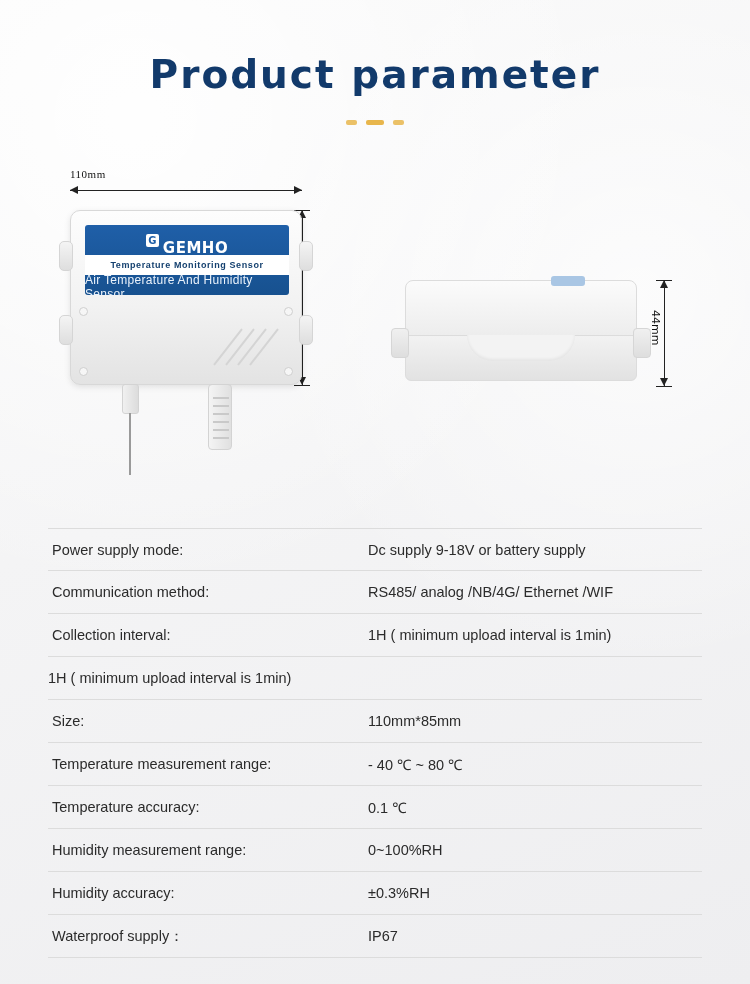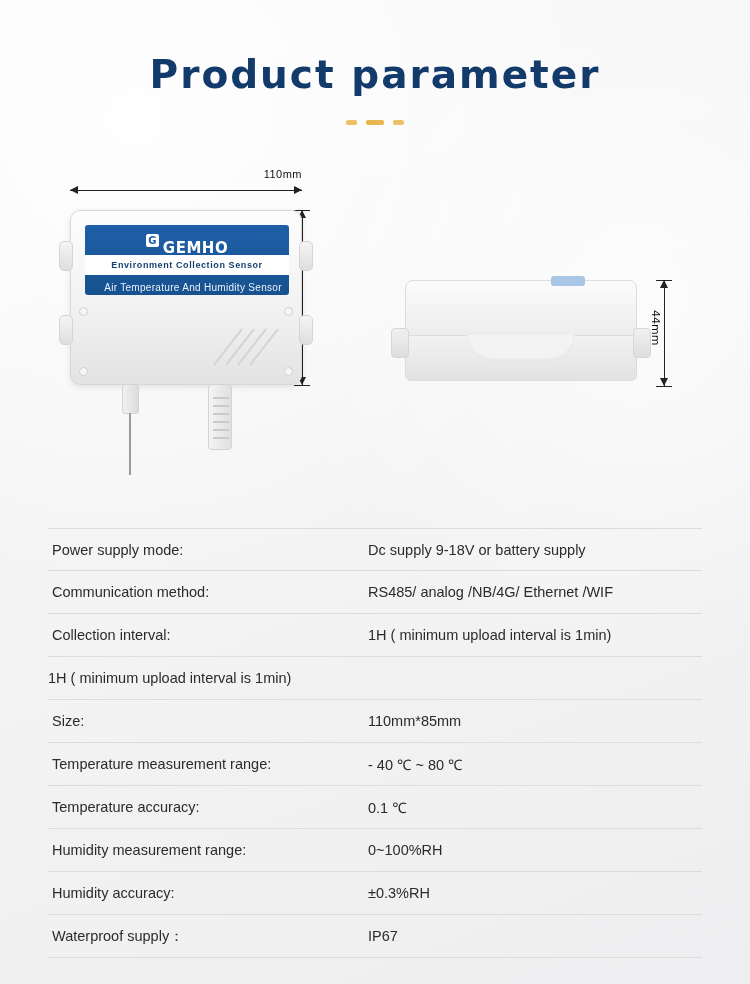--- a/index.html
+++ b/index.html
@@ -100,24 +100,23 @@
   .label-sub {
     height: 20px;
     background: #ffffff;
     color: #14406f;
     font-size: 9px; font-weight: bold;
     letter-spacing: .6px;
     display: flex; align-items: center; justify-content: center;
   }
   .label-sub2 {
     height: 24px;
-    color: #eaf2fb; font-size: 10px;
+    color: #eaf2fb; font-size: 12px;
     display: flex; align-items: center; justify-content: center;
     letter-spacing: .3px;
-    margin-left: 12px;
   }
   .vent {
     position: absolute;
     right: 18px; bottom: 16px;
     width: 62px; height: 40px;
   }
   .vent i {
     position: absolute;
     width: 2px; height: 46px;
     background: #d4d4d4;
@@ -195,23 +194,23 @@
   .dimline-h::before, .dimline-h::after {
     content: ""; position: absolute; top: -4px;
     border-top: 4px solid transparent;
     border-bottom: 4px solid transparent;
   }
   .dimline-h::before { left: 0; border-right: 8px solid #222; }
   .dimline-h::after  { right: 0; border-left: 8px solid #222; }
   .dim-h-label {
     position: absolute;
     left: 70px; top: 8px; width: 232px;
-    text-align: right;
+    text-align: left;
     font-size: 11px; color: #111; letter-spacing: .5px;
-    font-family: Liberation Sans, sans-serif;
+    font-family: Liberation Serif, serif;
   }
   .dimline-v {
     position: absolute;
     left: 302px; top: 50px;
     width: 1px; height: 175px;
     background: #222;
   }
   .dimline-v::before, .dimline-v::after {
     content: ""; position: absolute; left: -4px;
     border-left: 4px solid transparent;
@@ -361,21 +360,21 @@
         <div class="screw s1"></div>
         <div class="screw s2"></div>
         <div class="screw s3"></div>
         <div class="screw s4"></div>
 
         <div class="dev-label">
           <div class="brand-row">
             <span class="brand-mark">G</span>
             <span class="brand-name">GEMHO</span>
           </div>
-          <div class="label-sub">Environment  Collection  Sensor</div>
+          <div class="label-sub">Temperature  Monitoring  Sensor</div>
           <div class="label-sub2">Air Temperature And Humidity Sensor</div>
         </div>
 
         <div class="vent">
           <i></i>
             <i></i>
             <i></i>
             <i></i>
         </div>
       </div>

